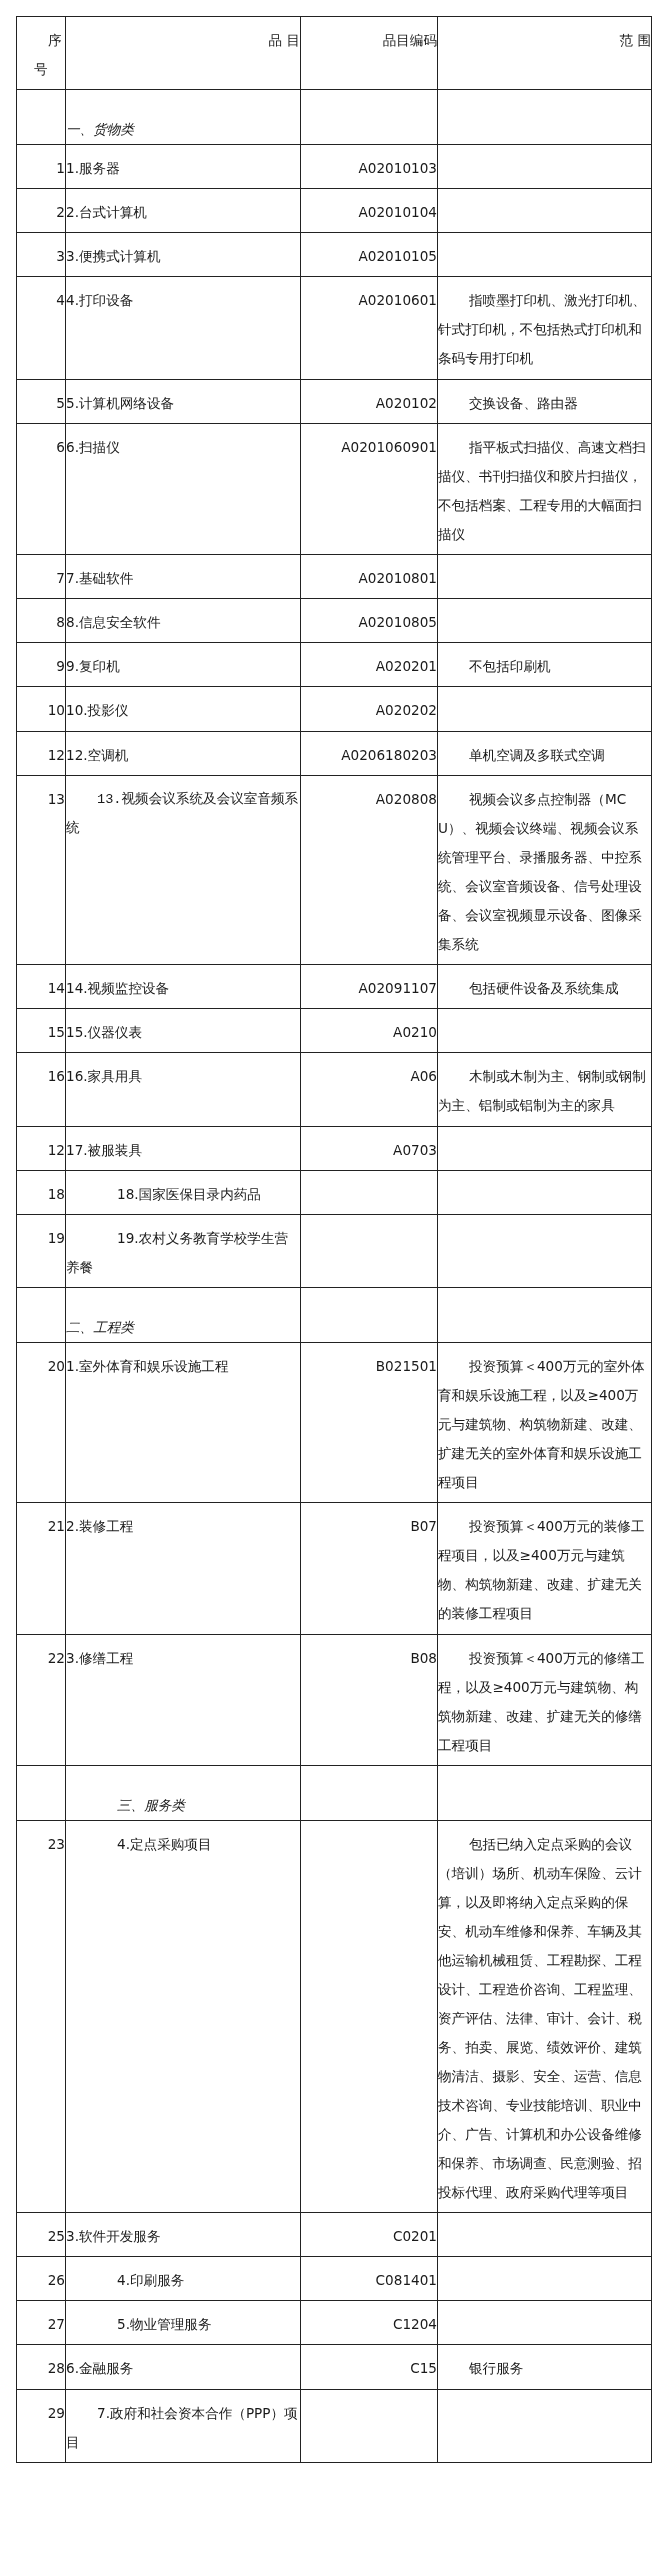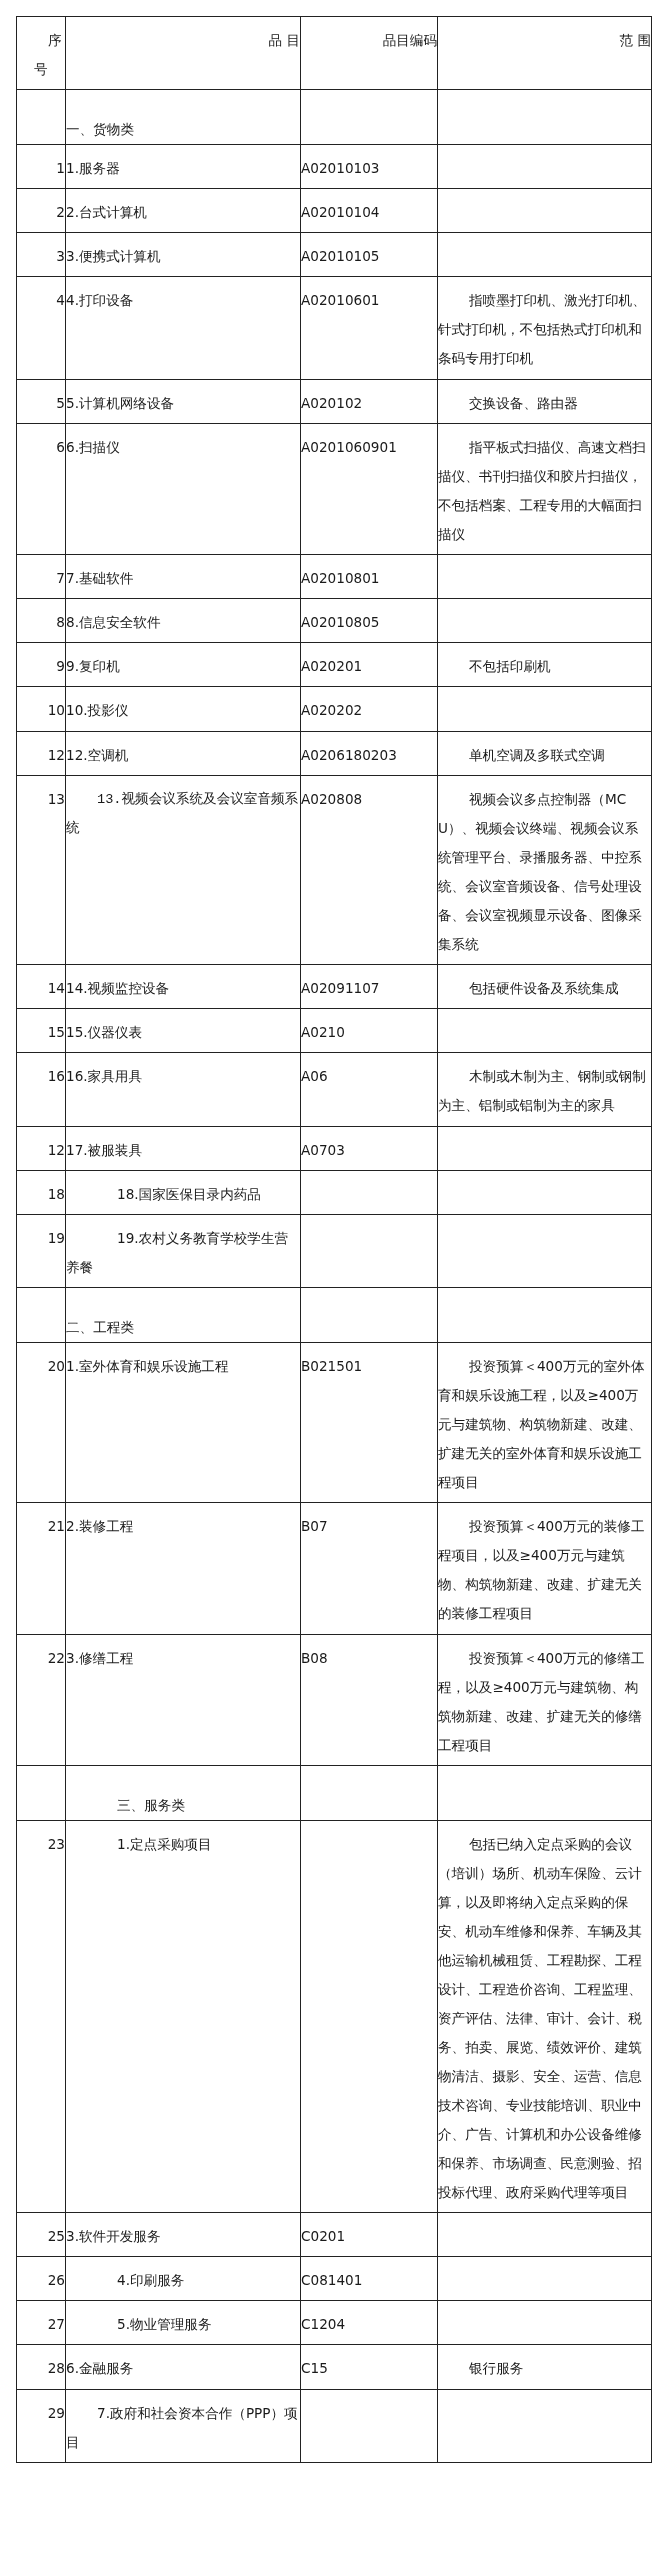--- a/index.html
+++ b/index.html
@@ -22,23 +22,23 @@
   .hdr .h-seq { text-align: left; padding-left: 0; }
   .h-seq span { display: block; }
   .h-seq .s1 { padding-left: 31px; }
   .h-seq .s2 { padding-left: 17px; }
   .hdr .h-name, .hdr .h-code, .hdr .h-range { text-align: right; }
   td.seq { text-align: right; padding-right: 0.6px; }
   td.name { padding-left: 31px; text-indent: 0; }
   td.name.wrap { padding-left: 0; text-indent: 31px; font-family: Liberation Mono, monospace; }
   td.name.wrap2 { padding-left: 0; text-indent: 51px; }
   td.name.paren { padding-left: 0; text-indent: 31px; }
-  td.name.cat { padding-top: 25px; padding-bottom: 0; height: 19px; }
+  td.name.cat { padding-top: 25px; padding-bottom: 0; height: 19px; font-style: italic; }
   td.name.cat3 { padding-left: 51px; }
-  td.code { text-align: left; padding-right: 5.2px; }
+  td.code { text-align: right; padding-right: 5.2px; }
   td.range { text-indent: 31px; padding-right: 0; }
   tr.single td { height: 29px; }
 </style>
 </head>
 <body>
 
 <table class="proc">
   <colgroup>
       <col class="c1">
       <col class="c2">
@@ -199,21 +199,21 @@
       </tr>
 
     <tr class="single">
       <td></td>
       <td class="name cat cat3">三、服务类</td>
       <td></td>
       <td></td>
     </tr>
     <tr>
         <td class="seq">23</td>
-        <td class="name cat3">1.定点采购项目</td>
+        <td class="name cat3">4.定点采购项目</td>
         <td class="code"></td>
         <td class="range">包括已纳入定点采购的会议（培训）场所、机动车保险、云计算，以及即将纳入定点采购的保安、机动车维修和保养、车辆及其他运输机械租赁、工程勘探、工程设计、工程造价咨询、工程监理、资产评估、法律、审计、会计、税务、拍卖、展览、绩效评价、建筑物清洁、摄影、安全、运营、信息技术咨询、专业技能培训、职业中介、广告、计算机和办公设备维修和保养、市场调查、民意测验、招投标代理、政府采购代理等项目</td>
       </tr>
     <tr class="single">
         <td class="seq">25</td>
         <td class="name">3.软件开发服务</td>
         <td class="code">C0201</td>
         <td class="range"></td>
       </tr>
     <tr class="single">

